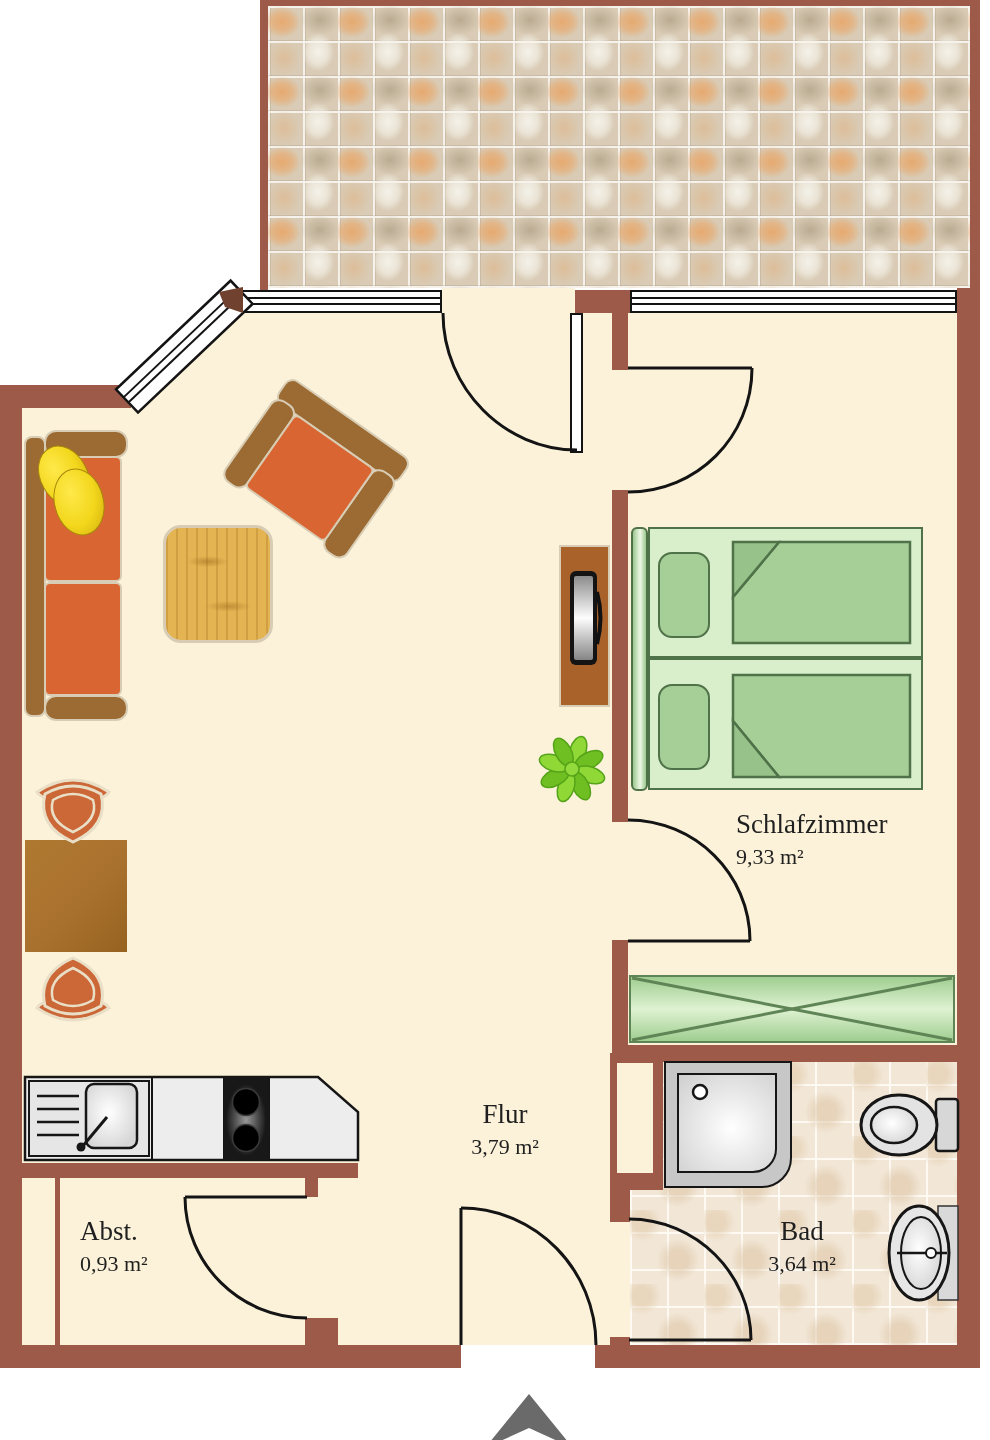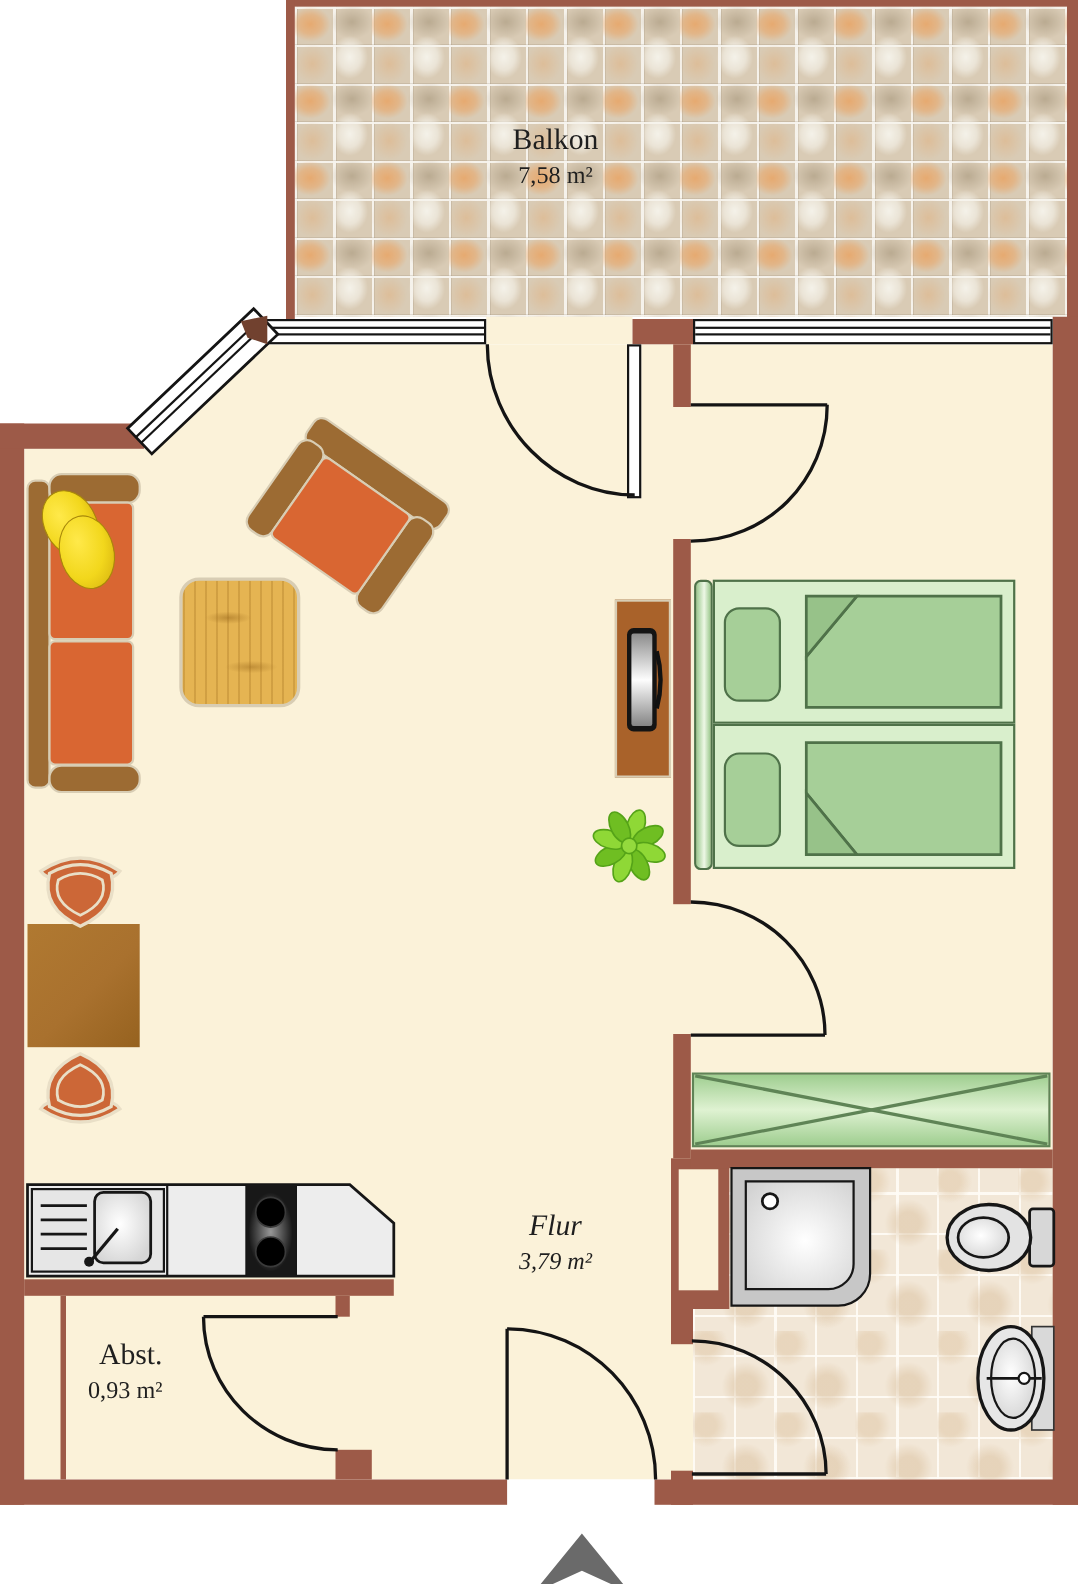--- a/index.html
+++ b/index.html
@@ -249,26 +249,30 @@
       <rect x="938" y="1206" width="20" height="94" fill="#d9d9d9" stroke="#333" stroke-width="1.5"></rect>
       <ellipse cx="919" cy="1253" rx="30" ry="47" fill="#e6e6e6" stroke="#161616" stroke-width="3"></ellipse>
       <ellipse cx="921" cy="1253" rx="20" ry="36" fill="url(#basin)" stroke="#161616" stroke-width="2"></ellipse>
       <line x1="897" y1="1253" x2="947" y2="1253" stroke="#161616" stroke-width="2.5"></line>
       <circle cx="931" cy="1253" r="5" fill="#ffffff" stroke="#161616" stroke-width="2"></circle>
     </g>
 
     <polygon points="485,1448 529,1394 573,1448 529,1428" fill="#6a6a6a"></polygon>
   </svg>
 
-  <div class="room-label center" style="left:385px;top:112px;width:240px;">
-    <div class="nm">Balkon</div>
-    <div class="ar">7,58 m²</div>
-  </div>
-  <div class="room-label center" style="left:420px;top:1100px;width:170px;font-style:italic;">
+  <div class="room-label" style="left:736px;top:810px;">
+    <div class="nm">Schlafzimmer</div>
+    <div class="ar">9,33 m²</div>
+  </div>
+  <div class="room-label center" style="left:420px;top:1100px;width:170px;">
     <div class="nm">Flur</div>
     <div class="ar">3,79 m²</div>
   </div>
-  <div class="room-label" style="left:80px;top:1217px;text-align:right;">
+  <div class="room-label" style="left:80px;top:1217px;">
     <div class="nm">Abst.</div>
     <div class="ar">0,93 m²</div>
   </div>
+  <div class="room-label center" style="left:712px;top:1217px;width:180px;">
+    <div class="nm">Bad</div>
+    <div class="ar">3,64 m²</div>
+  </div>
 
 </div>
 
 </body></html>

